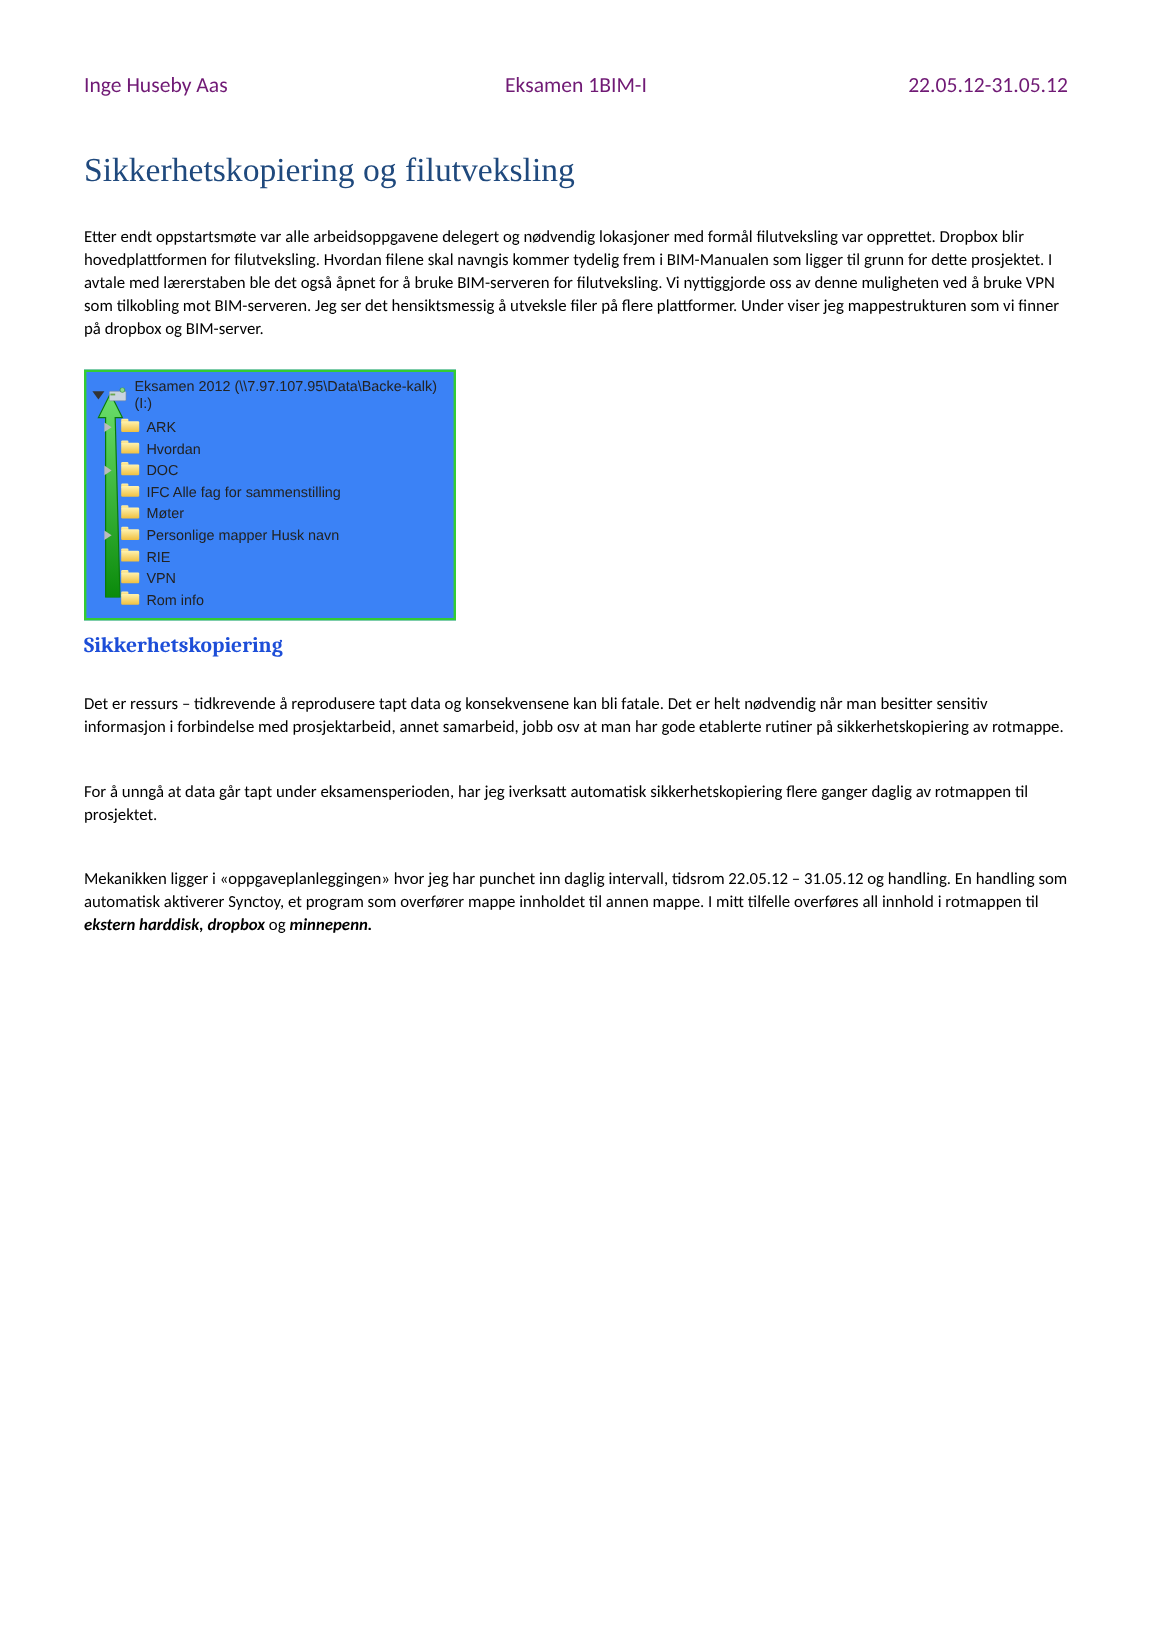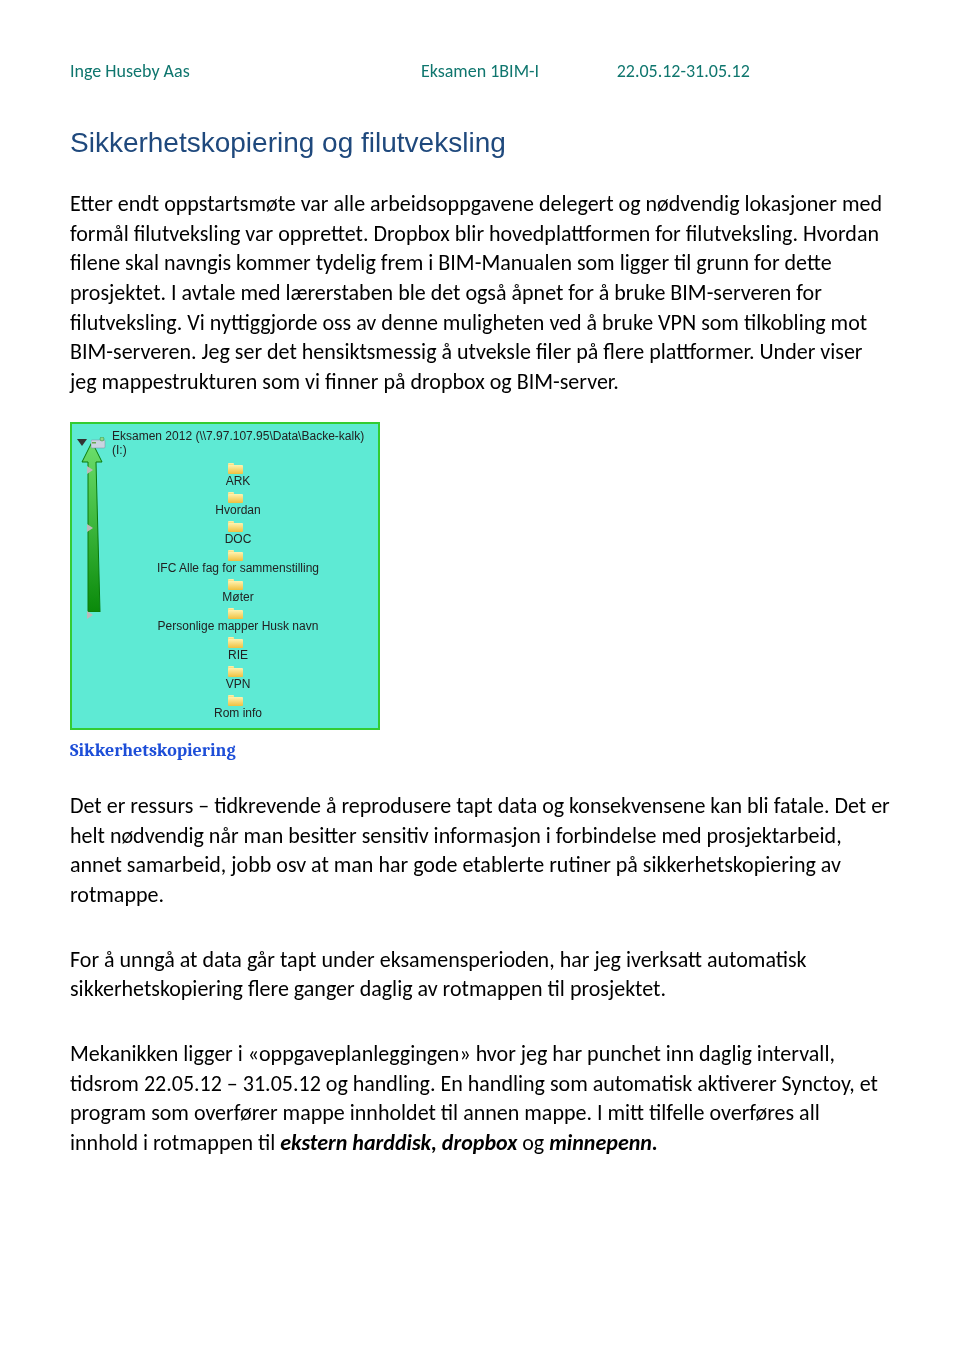--- a/index.html
+++ b/index.html
@@ -9,77 +9,75 @@
     background: #fff;
     width: 960px;
   }
   .page {
     padding: 60px 70px 40px 70px;
   }
   .header-row {
     display: flex;
     justify-content: space-between;
     font-size: 18px;
-    color: #0f766e;
+    color: #701a75;
     margin-bottom: 45px;
   }
   .header-author {
     flex: 1;
     text-align: left;
   }
   .header-title {
     flex: 1;
     text-align: center;
   }
   .header-date {
     flex: 1;
-    text-align: left;
+    text-align: right;
   }
   h1.section-title {
-    font-family: Liberation Sans, sans-serif;
+    font-family: Liberation Serif, serif;
     font-size: 28px;
     font-weight: normal;
     color: #1f497d;
     margin: 0 0 30px 0;
   }
   h2.subsection-title {
     font-family: Cambria, Georgia, serif;
     font-size: 18px;
     font-weight: bold;
     color: #1d4ed8;
     margin: 10px 0 30px 0;
   }
   p.body-text {
-    font-size: 22px;
+    font-size: 14px;
     line-height: 1.35;
     color: #000;
     margin: 0 0 25px 0;
   }
   .folder-tree {
     border: 2px solid #33cc33;
     width: 300px;
     padding: 3px 3px 6px 3px;
     font-family: "Segoe UI", Arial, sans-serif;
     font-size: 12px;
     color: #222;
-    background: #5eead4;
+    background: #3b82f6;
     position: relative;
     margin-bottom: 10px;
   }
   .tree-root {
     display: flex;
     align-items: center;
     padding: 2px 0 4px 0;
   }
   .tree-item {
     display: flex;
-    align-items: center;
     padding: 2px 0 2px 26px;
     position: relative;
-    flex-direction: column;
   }
   .tree-item .tri {
     position: absolute;
     left: 12px;
     top: 5px;
     width: 0;
     height: 0;
     border-top: 4px solid transparent;
     border-bottom: 4px solid transparent;
     border-left: 6px solid #bbb;

